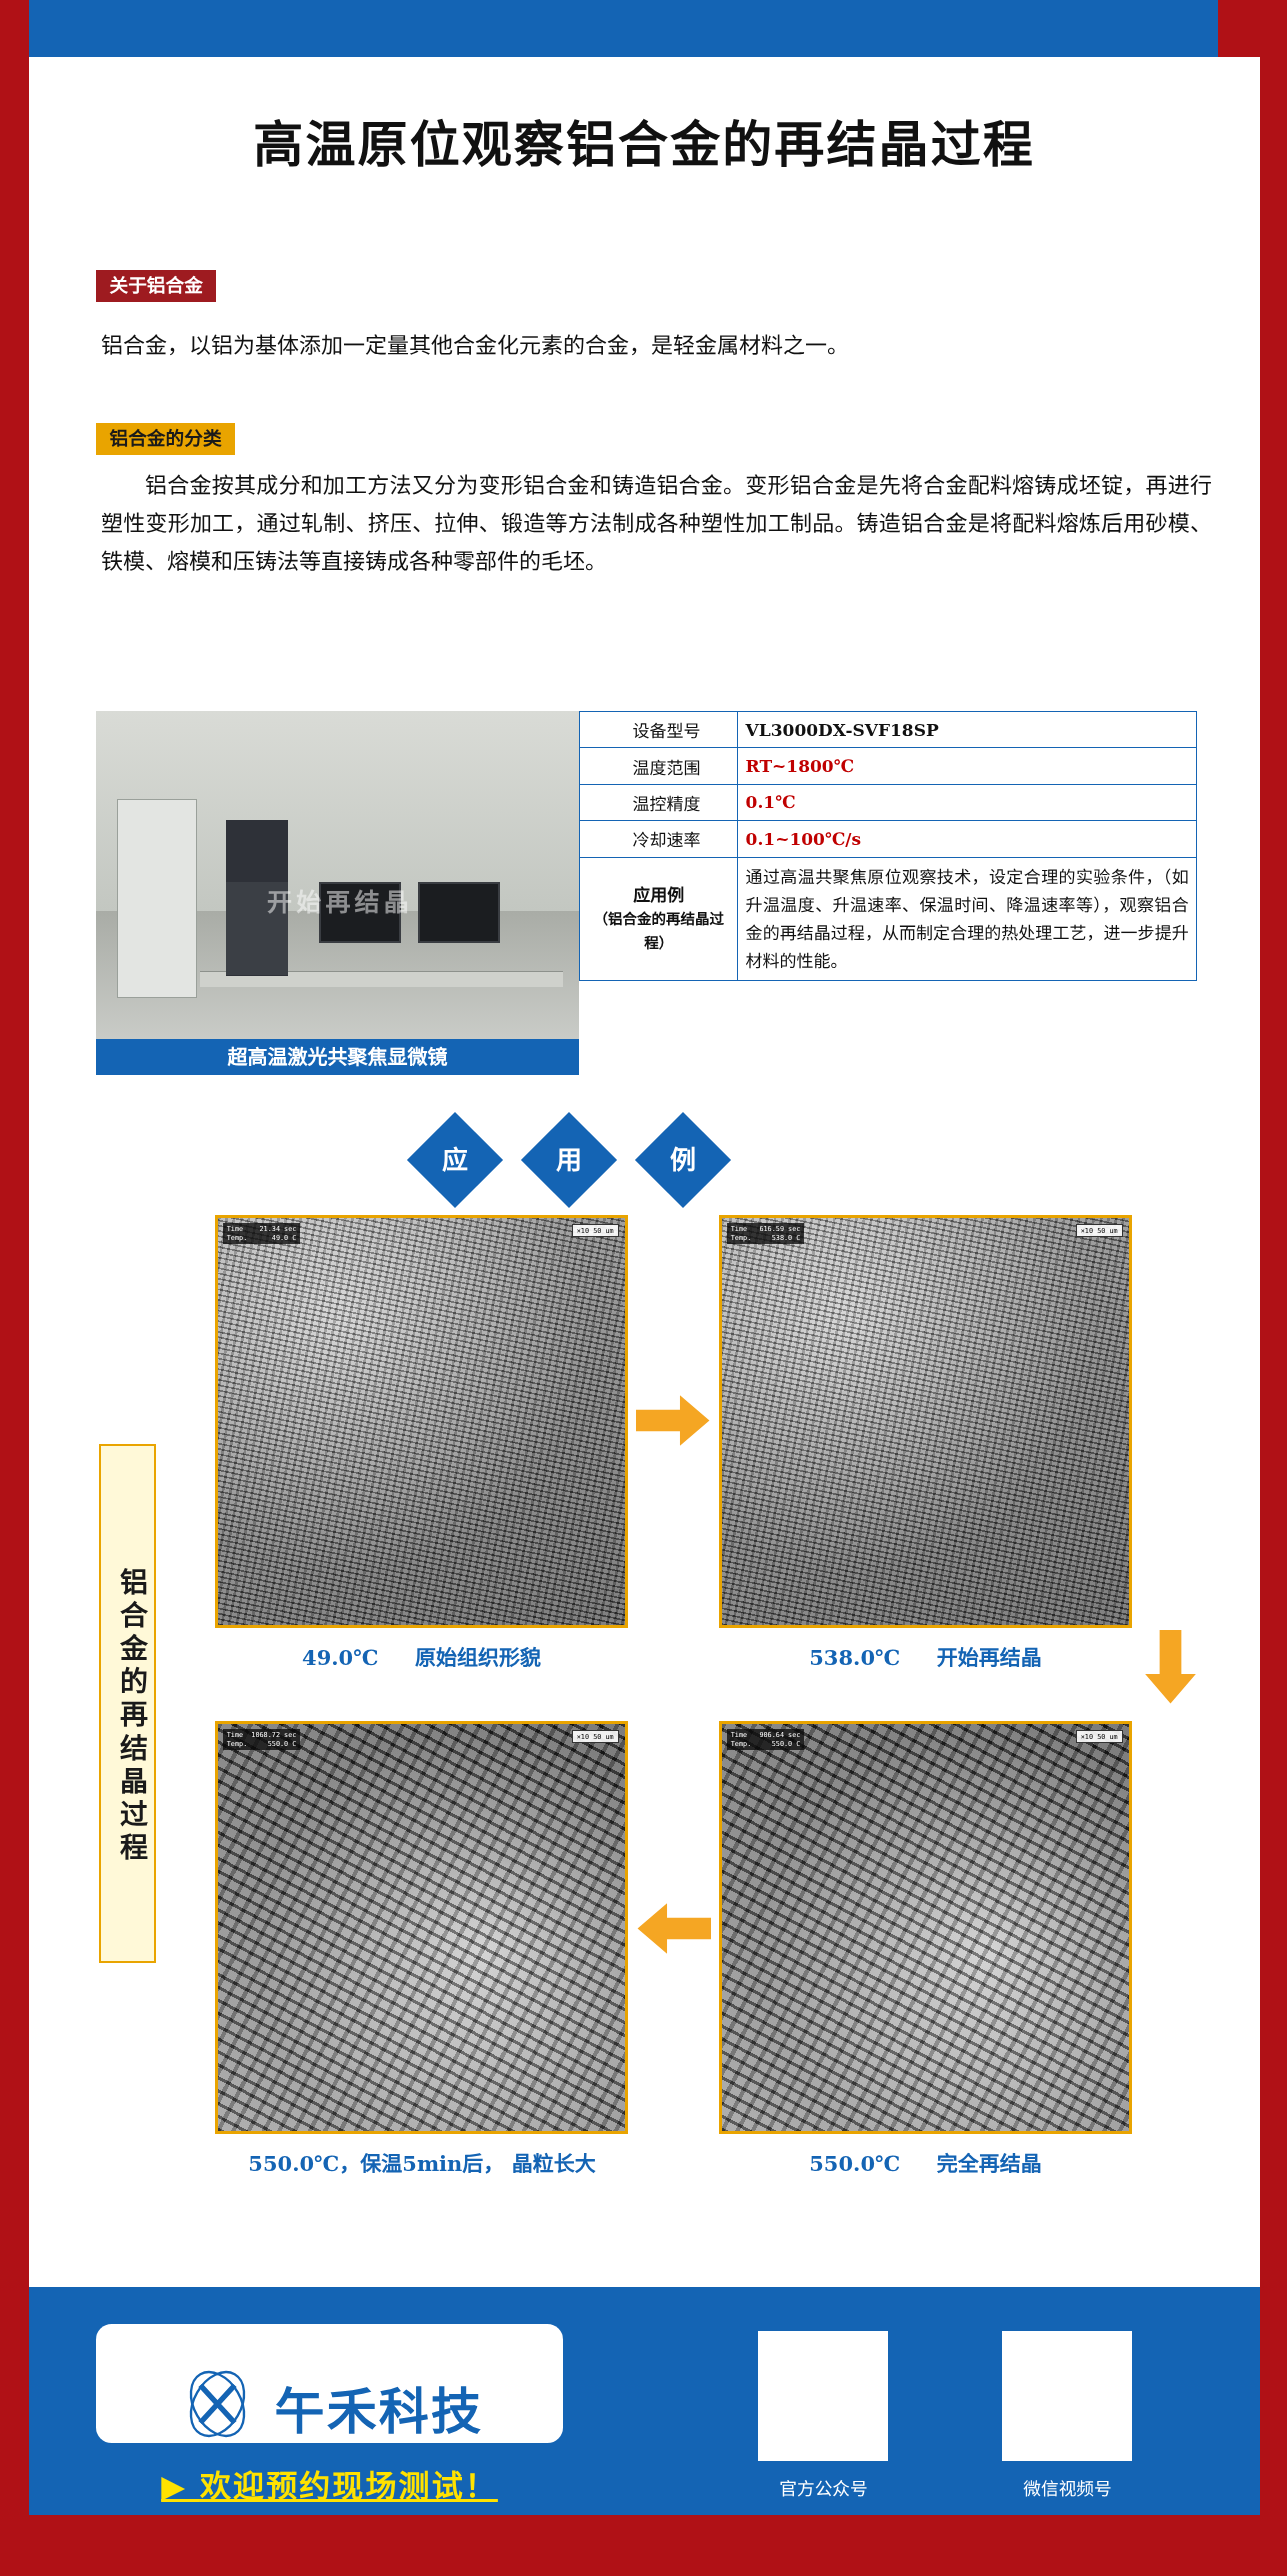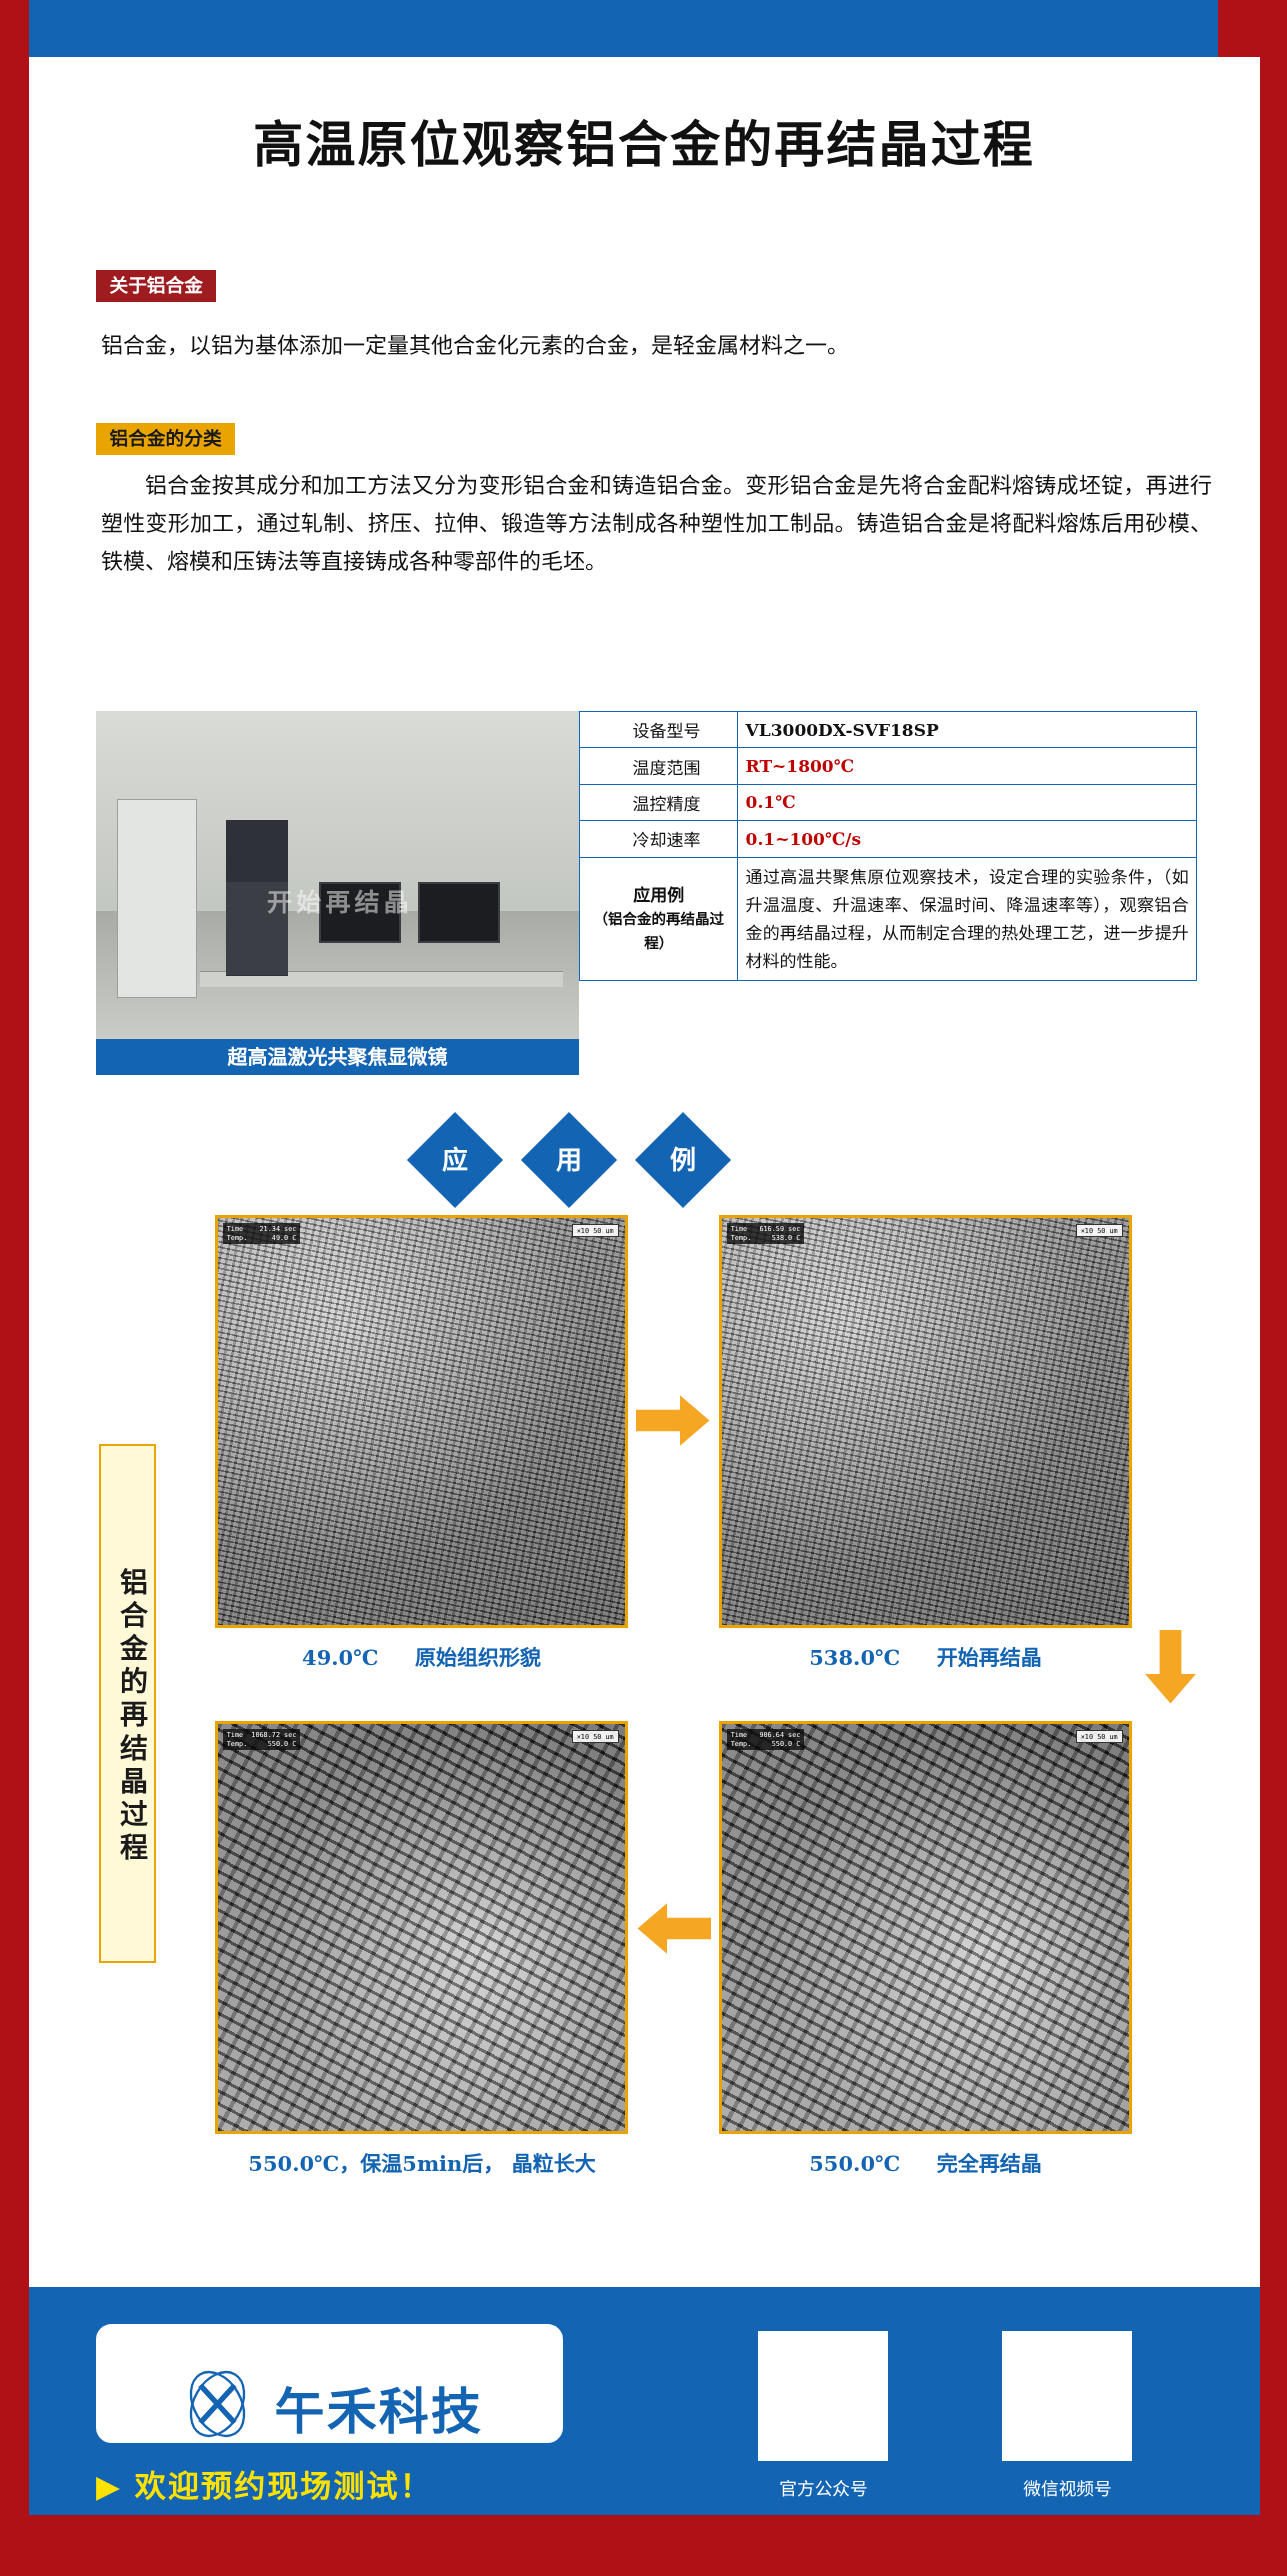--- a/index.html
+++ b/index.html
@@ -340,25 +340,27 @@
     font-family: "DejaVu Serif", serif;
     font-size: 50px;
     font-weight: bold;
     color: #1464b4;
     letter-spacing: 2.1px;
   }
   .cta {
     position: absolute;
     left: 96px; top: 2461px;
     width: 467px;
+    text-align: center;
     font-family: "DejaVu Serif", serif;
     font-size: 31px;
     font-weight: bold;
     color: #ffe200;
     letter-spacing: 2.1px;
+    text-decoration: underline;
   }
   .qr {
     position: absolute;
     width: 130px; height: 130px;
     background: #ffffff;
     padding: 4.2px;
     box-sizing: border-box;
   }
   .qr .pattern {
     width: 100%; height: 100%;

